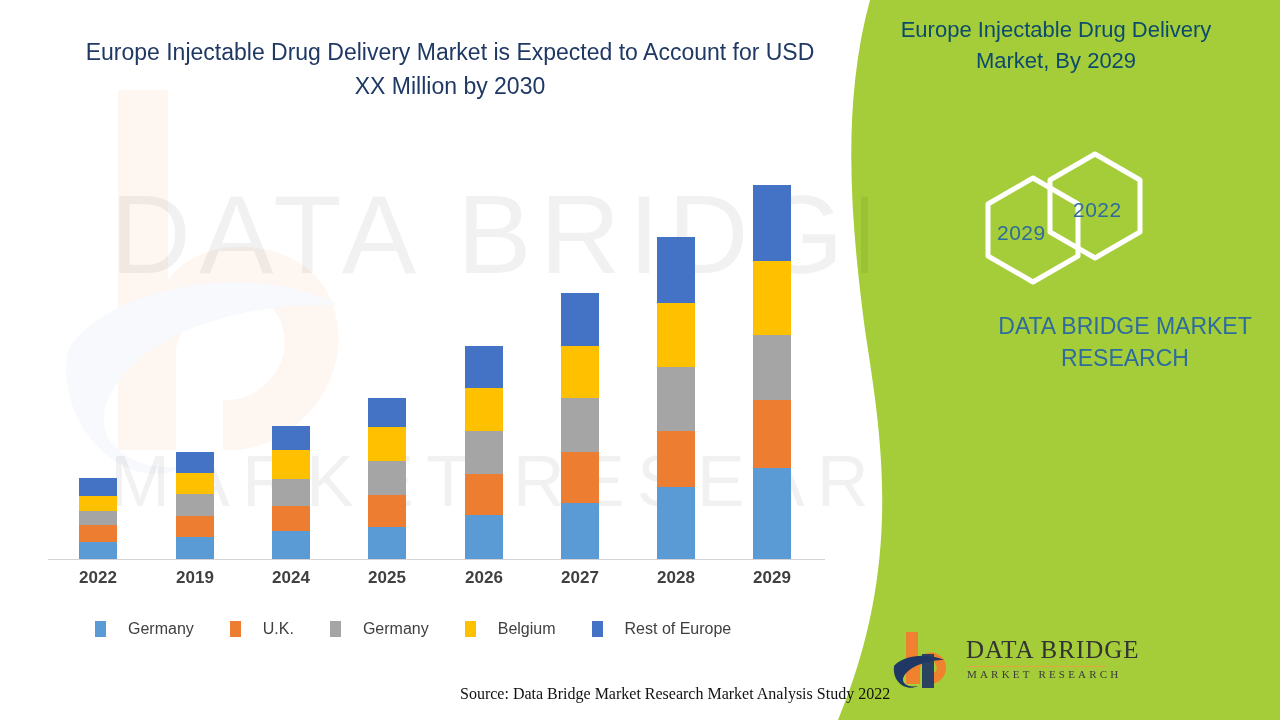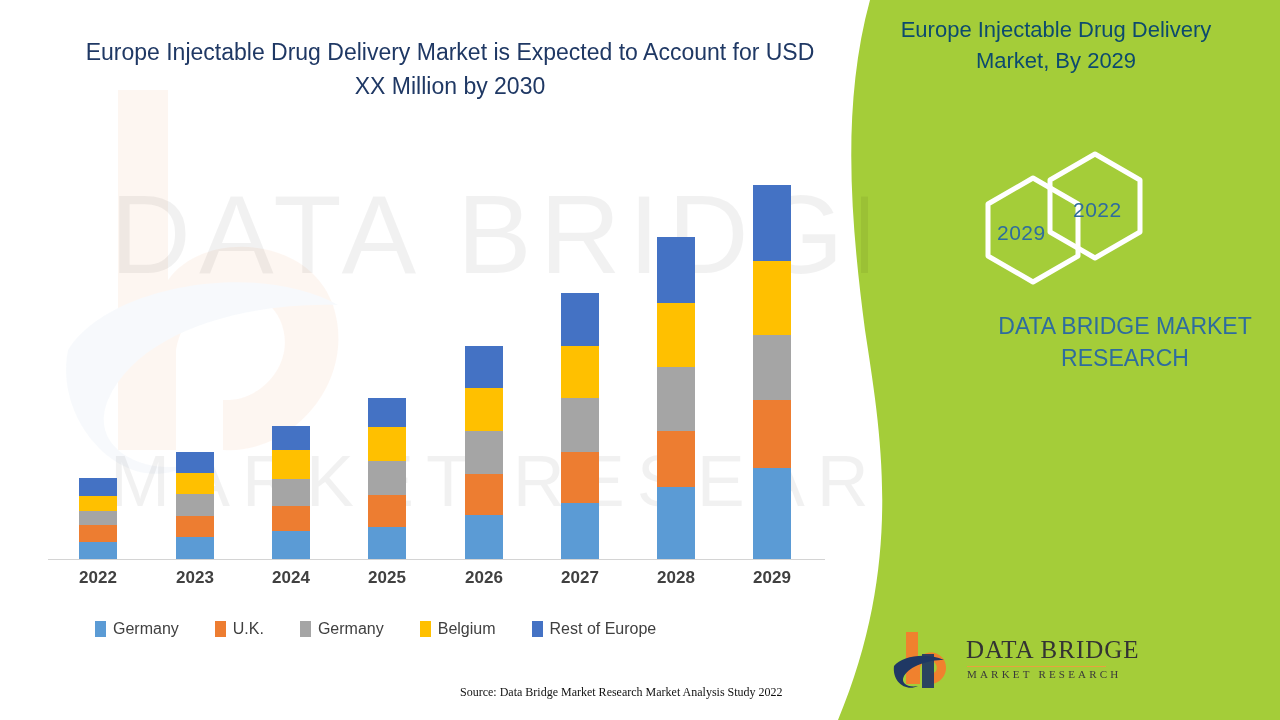--- a/index.html
+++ b/index.html
@@ -86,32 +86,32 @@
   .xlabel{
     position:absolute;width:80px;text-align:center;
     font-size:17px;font-weight:bold;color:#404040;
     font-family:"Liberation Sans", sans-serif;
   }
 
   .legend{
     position:absolute;left:95px;top:615px;width:720px;height:28px;
     display:flex;align-items:center;gap:36px;
   }
-  .legend-item{display:flex;align-items:center;gap:7px;}
+  .legend-item{display:flex;align-items:center;gap:22px;}
   .legend-swatch{width:11px;height:16px;display:block;}
   .legend-label{font-size:16px;color:#404040;font-family:"Liberation Sans", sans-serif;white-space:nowrap;}
 
   .footer{position:absolute;left:0;top:680px;width:868px;height:32px;}
   .footer-left{
     position:absolute;left:30px;top:4px;
     font-family:"Liberation Serif", serif;font-size:13px;color:#111;white-space:nowrap;
   }
   .footer-right{
     position:absolute;left:460px;top:5px;
-    font-family:"Liberation Serif", serif;font-size:12px;color:#111;white-space:nowrap;
+    font-family:"Liberation Serif", serif;font-size:16px;color:#111;white-space:nowrap;
   }
 </style>
 </head>
 <body>
 
 <div id="root">
 
   <div class="green-panel">
     <svg width="1280" height="720" viewBox="0 0 1280 720">
       <path d="M 870 0 L 1280 0 L 1280 720 L 838 720
@@ -216,21 +216,21 @@
           <span class="seg" style="height: 74px; background: rgb(255, 192, 0);"></span>
           <span class="seg" style="height: 65px; background: rgb(165, 165, 165);"></span>
           <span class="seg" style="height: 68px; background: rgb(237, 125, 49);"></span>
           <span class="seg" style="height: 91px; background: rgb(91, 155, 213);"></span>
         </div>
       </div>
   </div>
 
   <div class="xlabels">
       <div class="xlabel" style="left: 58px;">2022</div>
-      <div class="xlabel" style="left: 155px;">2023</div>
+      <div class="xlabel" style="left: 155px;">2019</div>
       <div class="xlabel" style="left: 251px;">2024</div>
       <div class="xlabel" style="left: 347px;">2025</div>
       <div class="xlabel" style="left: 444px;">2026</div>
       <div class="xlabel" style="left: 540px;">2027</div>
       <div class="xlabel" style="left: 636px;">2028</div>
       <div class="xlabel" style="left: 732px;">2029</div>
     </div>
 
   <div class="legend">
       <div class="legend-item">

